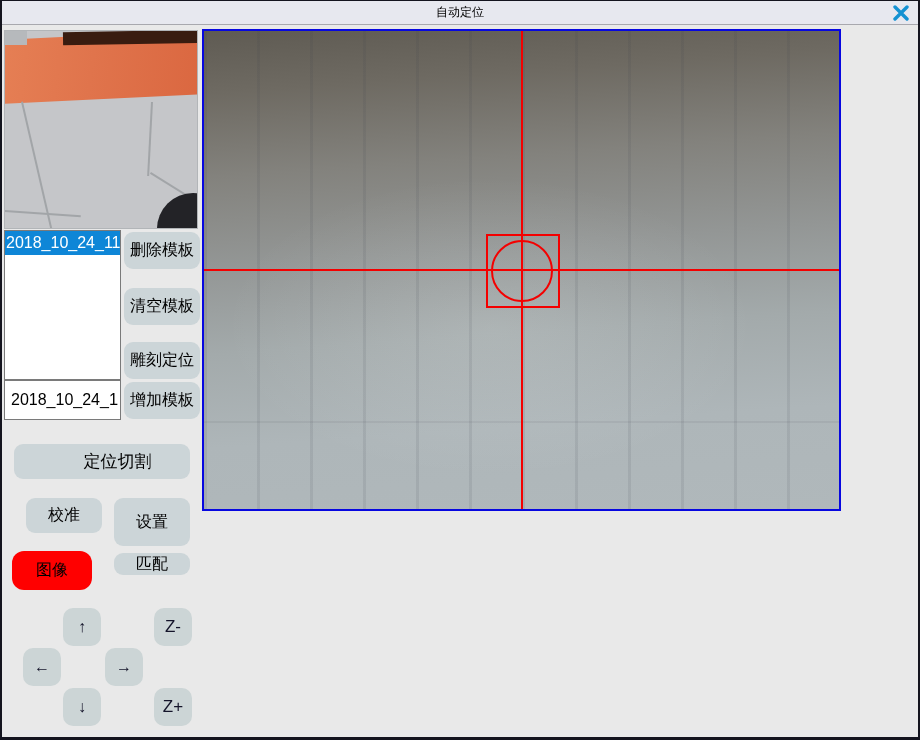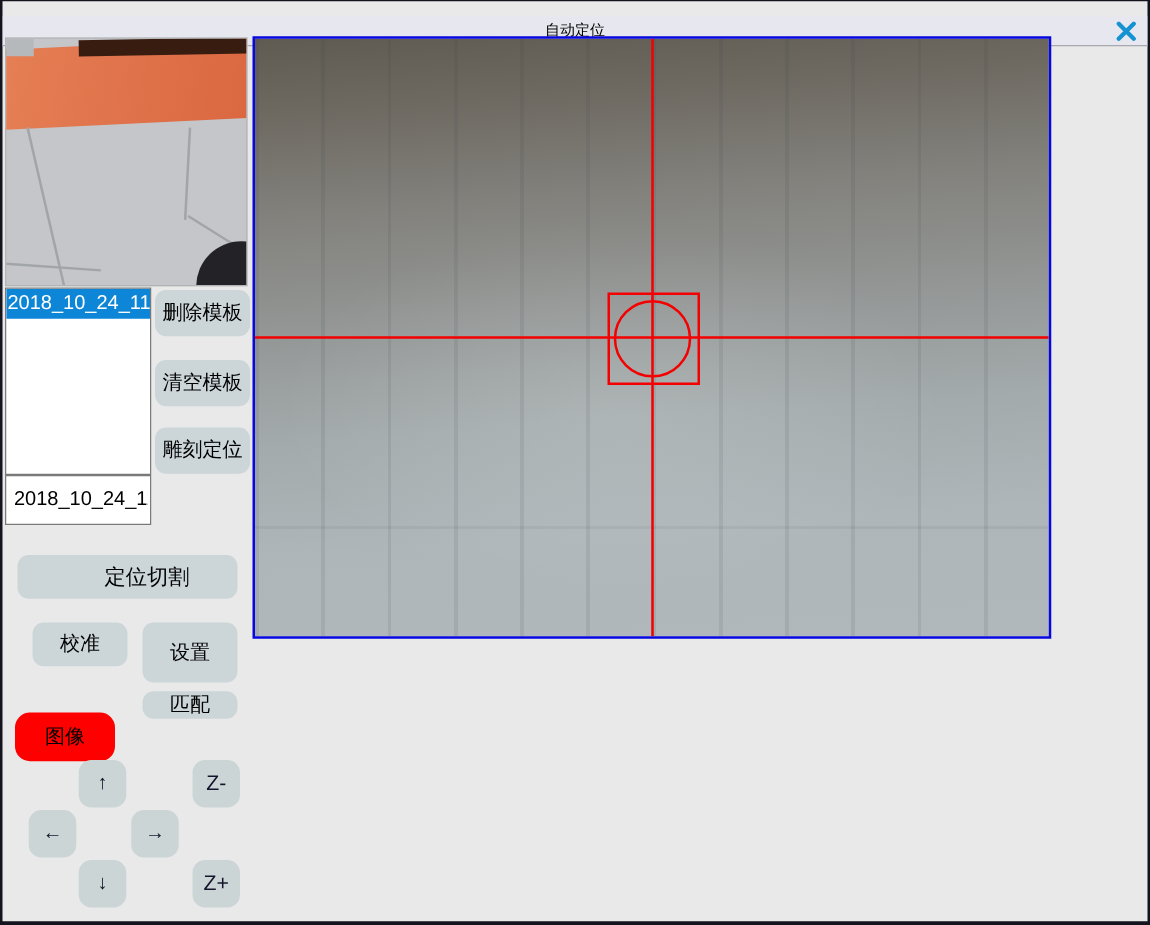--- a/index.html
+++ b/index.html
@@ -17,21 +17,21 @@
     border-top-width: 1px;
     border-bottom-width: 3px;
     overflow: hidden;
   }
   
   .titlebar {
     position: absolute; left: 0; top: 0; right: 0; height: 24px;
     background: #e7e8ef;
     border-bottom: 1px solid #a8a8ae;
     display: flex; align-items: center; justify-content: center;
-    font-size: 12px; color: #000; margin-top: 12px;
+    font-size: 12px; color: #000;
   }
   .close-btn {
     position: absolute; right: 7px; top: 3px;
     width: 20px; height: 18px;
     display: flex; align-items: center; justify-content: center;
     cursor: pointer;
   }
   
   .thumb {
     position: absolute; left: 2px; top: 29px; width: 194px; height: 199px;
@@ -90,21 +90,21 @@
   }
   .tbtn { left: 122px; width: 76px; height: 37px; }
   .btn-delete  { top: 231px; }
   .btn-clear   { top: 287px; }
   .btn-engrave { top: 341px; }
   .btn-add     { top: 381px; }
   .btn-poscut  { left: 12px; top: 443px; width: 176px; height: 35px; font-size: 17px; padding-left: 31px; }
   .btn-calib   { left: 24px;  top: 497px; width: 76px; height: 35px; }
   .btn-set     { left: 112px; top: 497px; width: 76px; height: 48px; }
   .btn-image   { left: 10px;  top: 550px; width: 80px; height: 39px;
-                 background: #ff0000; border-radius: 12px; margin-top: 19px; }
+                 background: #ff0000; border-radius: 12px; }
   .btn-match   { left: 112px; top: 552px; width: 76px; height: 22px; }
   
   .jog {
     position: absolute; width: 38px; height: 38px;
     background: #ccd5d6; border: none; border-radius: 10px;
     display: flex; align-items: center; justify-content: center;
     font-size: 16px; color: #14142a; cursor: pointer;
     font-family: "Liberation Sans", sans-serif;
   }
   .jog-up    { left: 61px;  top: 607px; }
@@ -175,20 +175,21 @@
 
   <div class="listbox">
     <div class="list-item-selected">2018_10_24_11</div>
   </div>
 
   <input class="name-input" type="text" value="2018_10_24_11" style="">
 
   <button class="btn tbtn btn-delete">删除模板</button>
   <button class="btn tbtn btn-engrave">雕刻定位</button>
   <button class="btn tbtn btn-clear">清空模板</button>
+  <button class="btn tbtn btn-add">增加模板</button>
 
   <button class="btn btn-poscut">定位切割</button>
   <button class="btn btn-calib">校准</button>
   <button class="btn btn-set">设置</button>
   <button class="btn btn-image">图像</button>
   <button class="btn btn-match">匹配</button>
 
   <button class="jog jog-up">↑</button>
   <button class="jog jog-zm">Z-</button>
   <button class="jog jog-left">←</button>

